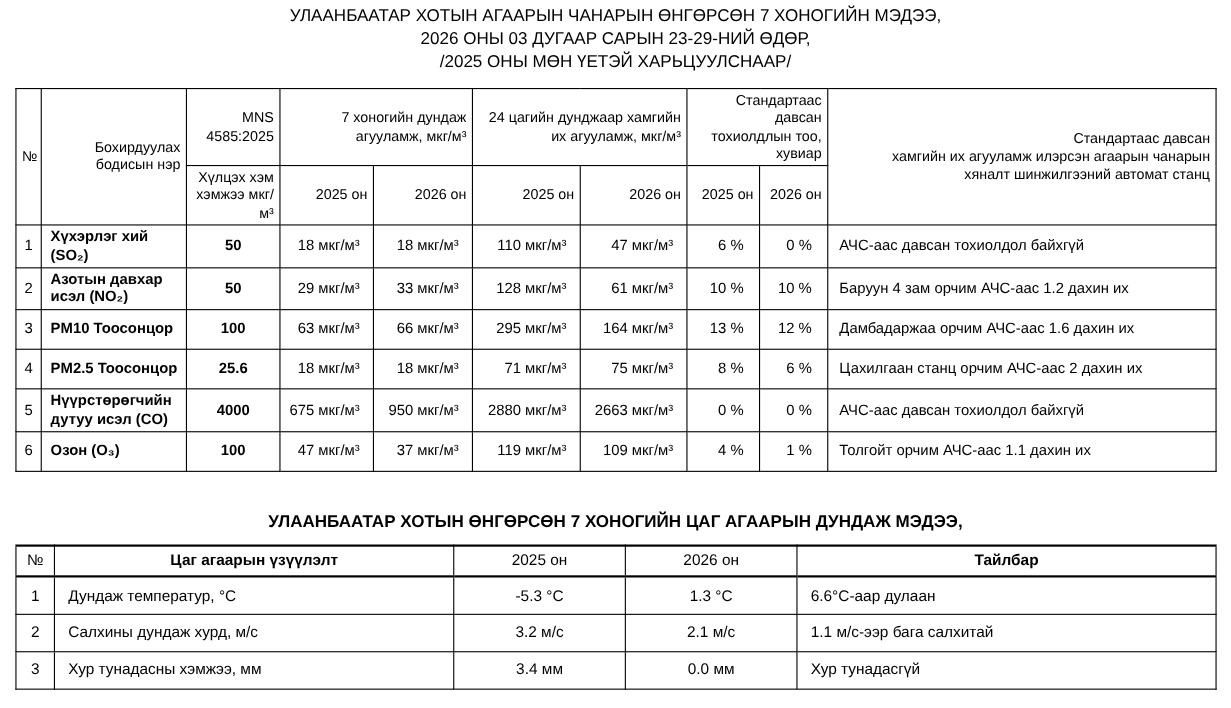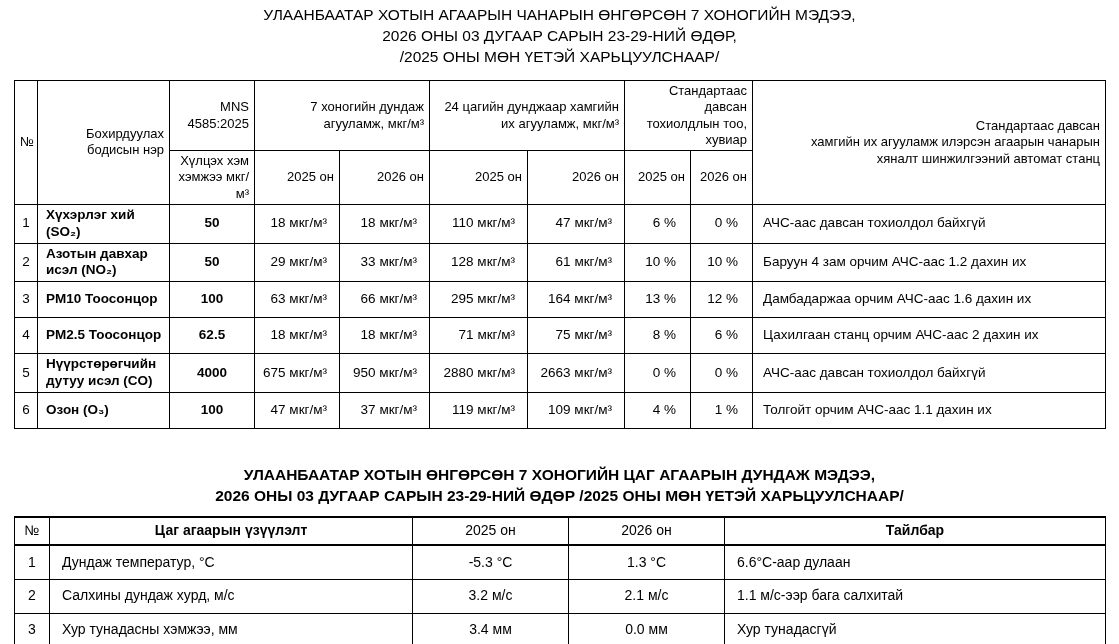--- a/index.html
+++ b/index.html
@@ -151,21 +151,21 @@
       <td class="c-val">66 мкг/м³</td>
       <td class="c-val">295 мкг/м³</td>
       <td class="c-val">164 мкг/м³</td>
       <td class="c-pct">13 %</td>
       <td class="c-pct">12 %</td>
       <td class="c-station">Дамбадаржаа орчим АЧС-аас 1.6 дахин их</td>
     </tr>
     <tr class="drow">
       <td class="c-num">4</td>
       <td class="c-name">PM2.5 Тоосонцор</td>
-      <td class="c-limit">62.5</td>
+      <td class="c-limit">25.6</td>
       <td class="c-val">18 мкг/м³</td>
       <td class="c-val">18 мкг/м³</td>
       <td class="c-val">71 мкг/м³</td>
       <td class="c-val">75 мкг/м³</td>
       <td class="c-pct">8 %</td>
       <td class="c-pct">6 %</td>
       <td class="c-station">Цахилгаан станц орчим АЧС-аас 2 дахин их</td>
     </tr>
     <tr class="drow">
       <td class="c-num">5</td>
@@ -189,21 +189,20 @@
       <td class="c-val">109 мкг/м³</td>
       <td class="c-pct">4 %</td>
       <td class="c-pct">1 %</td>
       <td class="c-station">Толгойт орчим АЧС-аас 1.1 дахин их</td>
     </tr>
   </tbody>
     </table>
 
   <div class="title-block second">
     <div>УЛААНБААТАР ХОТЫН ӨНГӨРСӨН 7 ХОНОГИЙН ЦАГ АГААРЫН ДУНДАЖ МЭДЭЭ,</div>
-    <div>2026 ОНЫ 03 ДУГААР САРЫН 23-29-НИЙ ӨДӨР /2025 ОНЫ МӨН ҮЕТЭЙ ХАРЬЦУУЛСНААР/</div>
   </div>
 
   <table class="t2">
     <colgroup>
       <col style="width:35px">
         <col style="width:363px">
         <col style="width:156px">
       <col style="width:156px">
         <col style="width:381px">
     </colgroup>

